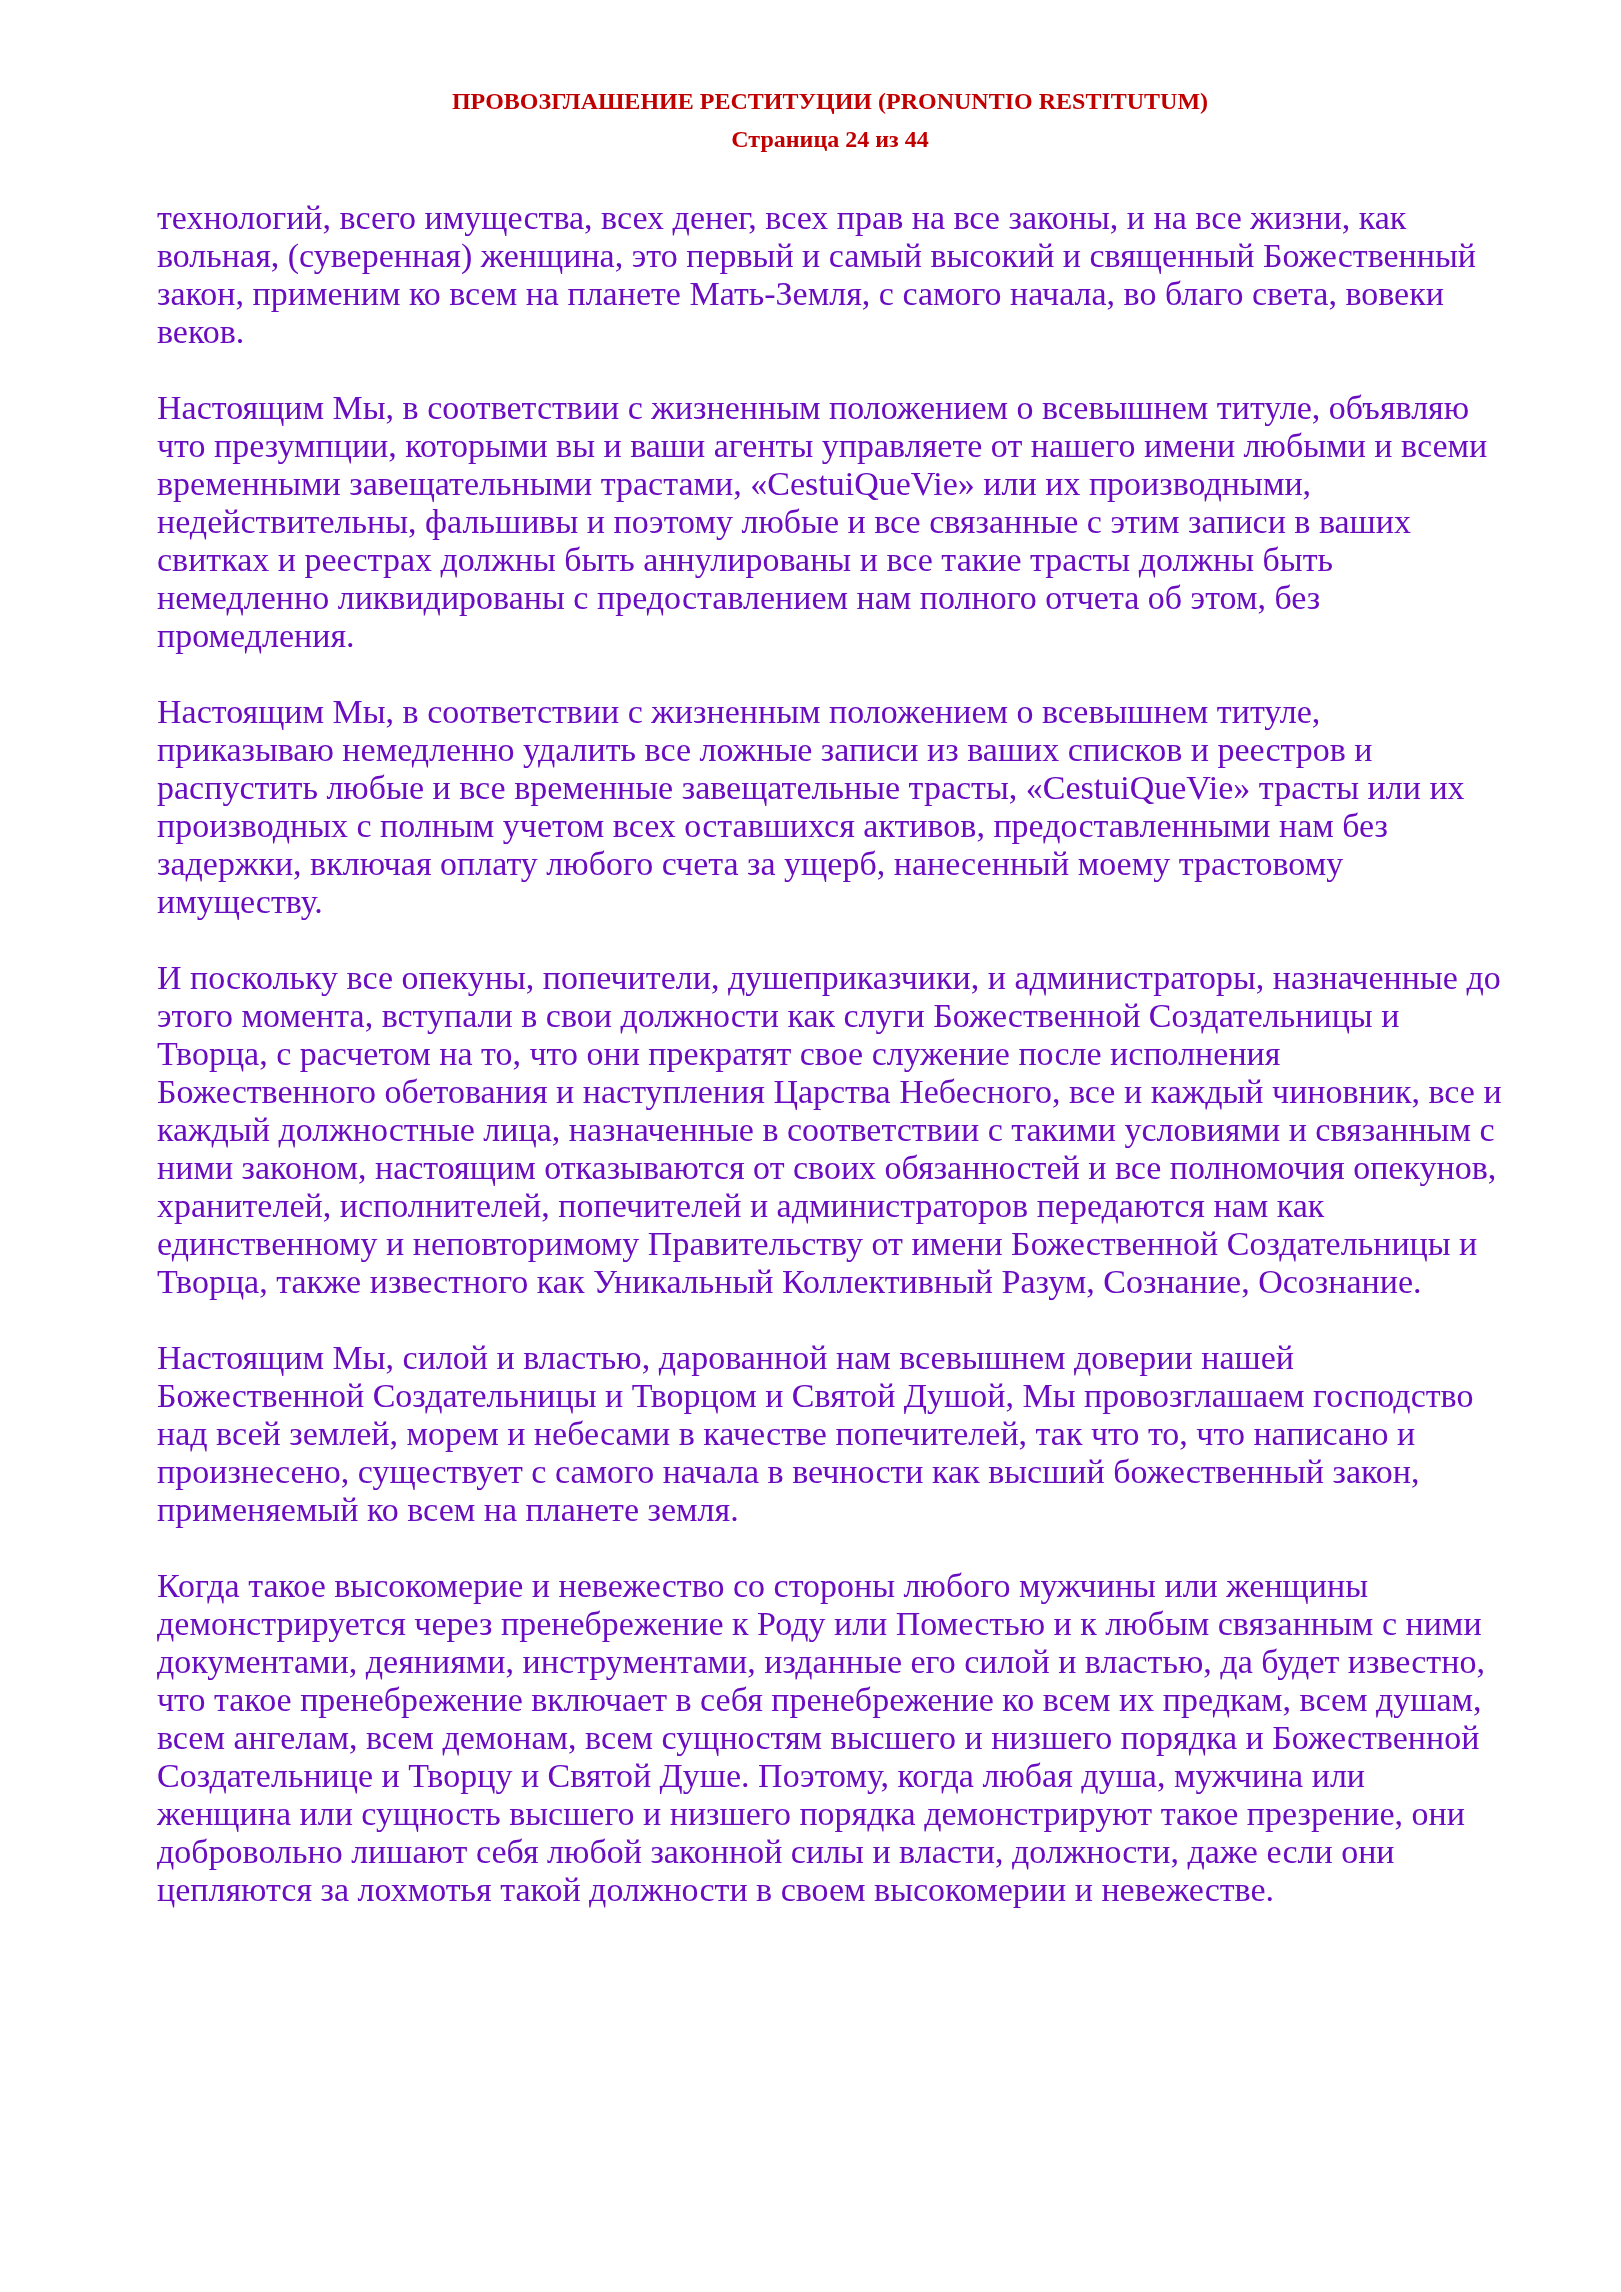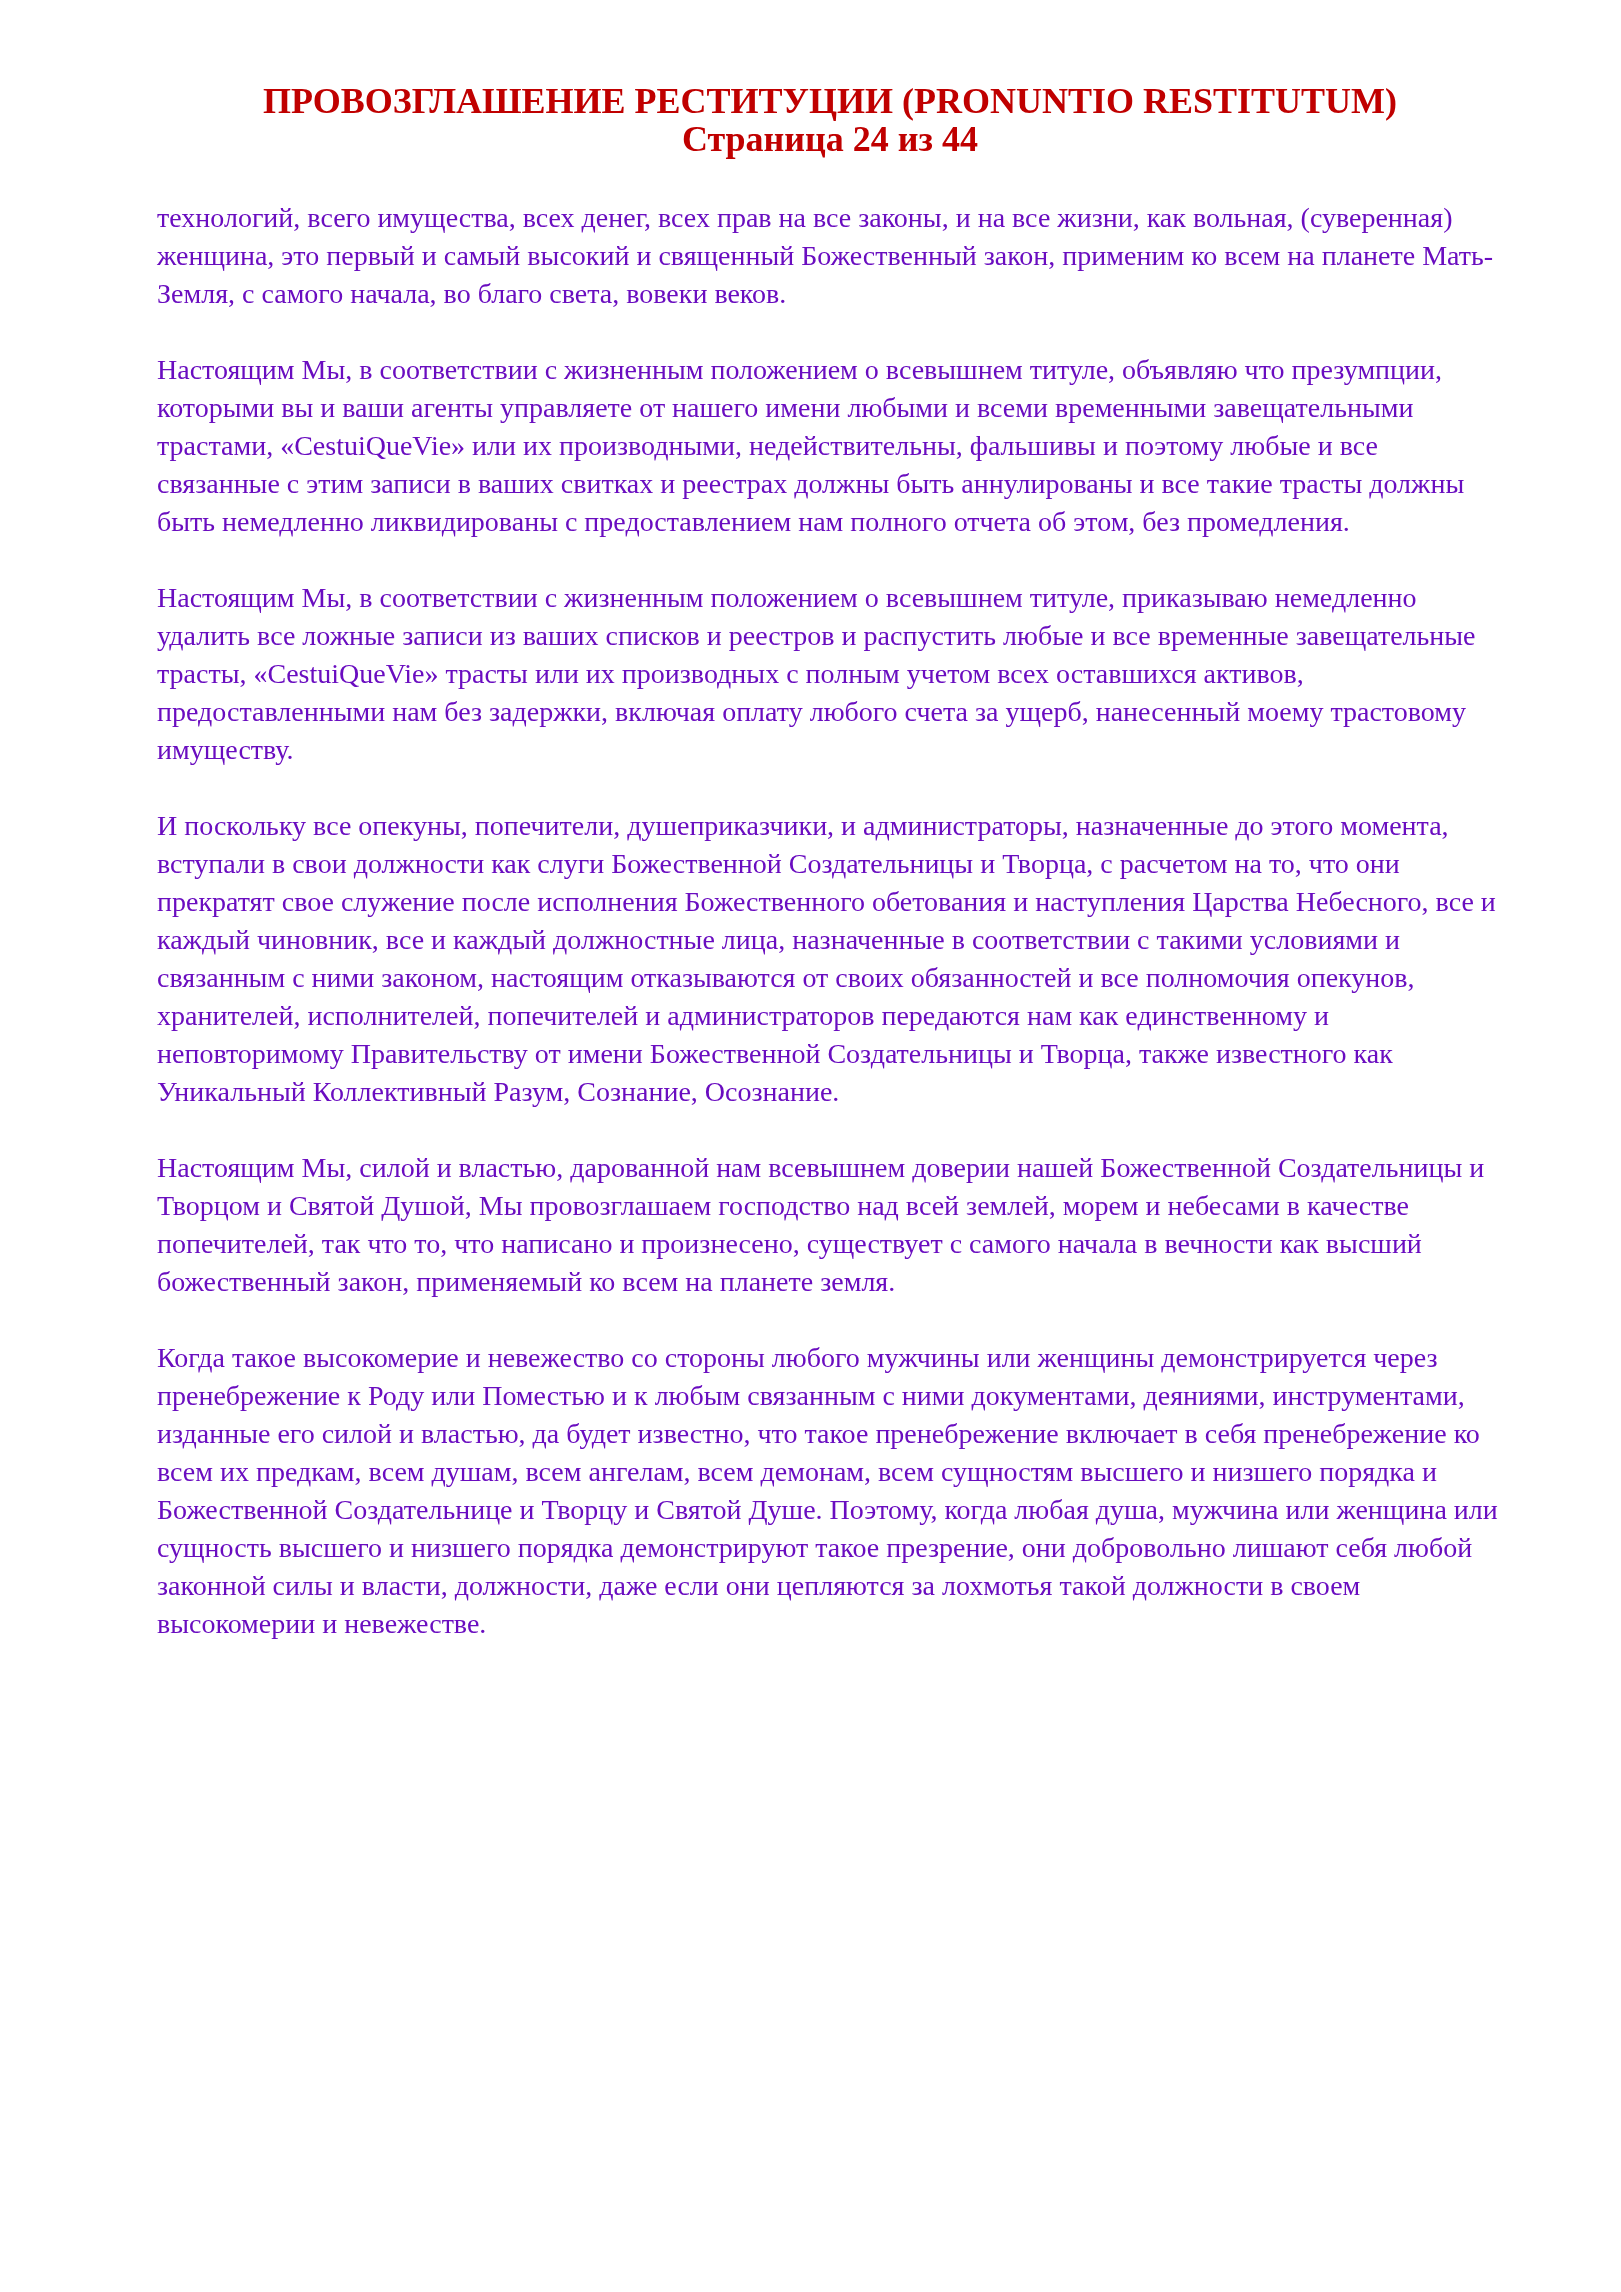--- a/index.html
+++ b/index.html
@@ -17,27 +17,27 @@
     font-family: "Liberation Serif", "DejaVu Serif", serif;
     overflow: hidden;
   }
   .content {
     padding: 82px 118px 0 157px;
   }
   .doc-header {
     text-align: center;
     color: var(--title-color);
     font-weight: bold;
-    font-size: 36px;
+    font-size: 24px;
     line-height: 38px;
     margin-bottom: 41px;
   }
   .doc-body {
     color: var(--body-color);
-    font-size: 28px;
+    font-size: 34px;
     line-height: 38px;
     text-align: left;
   }
   .doc-body p {
     margin: 0 0 38px 0;
   }
 </style>
 </head>
 <body>
 

